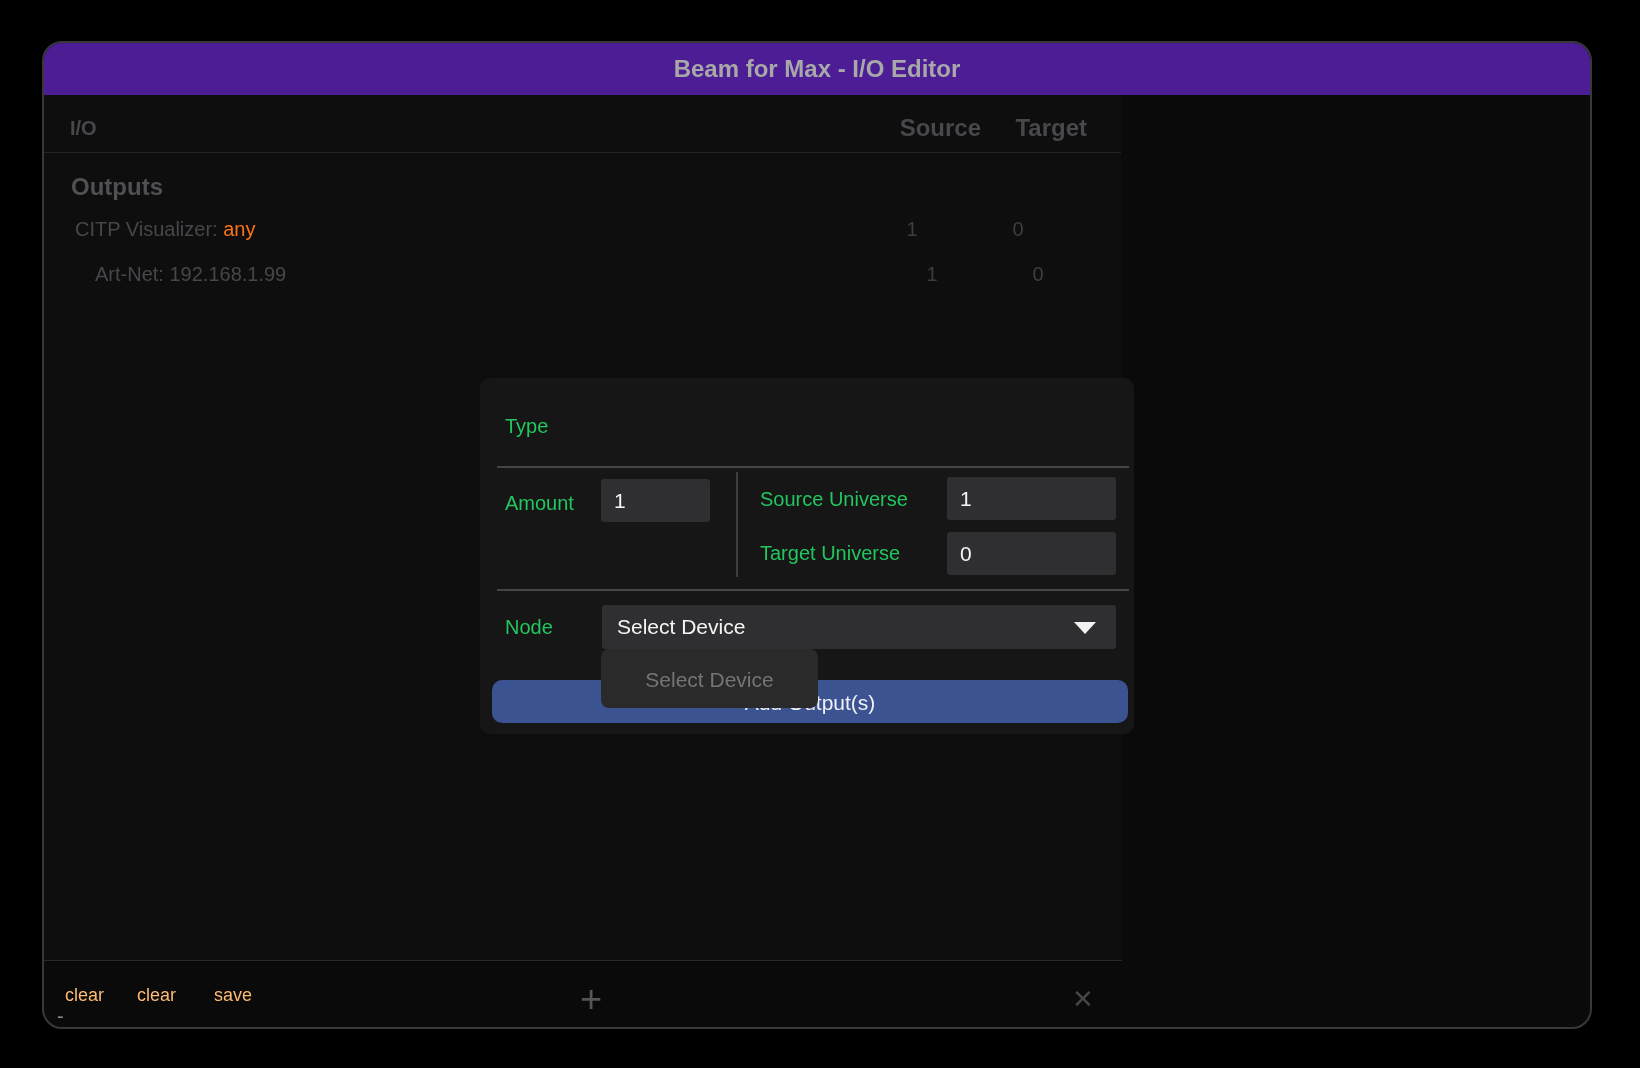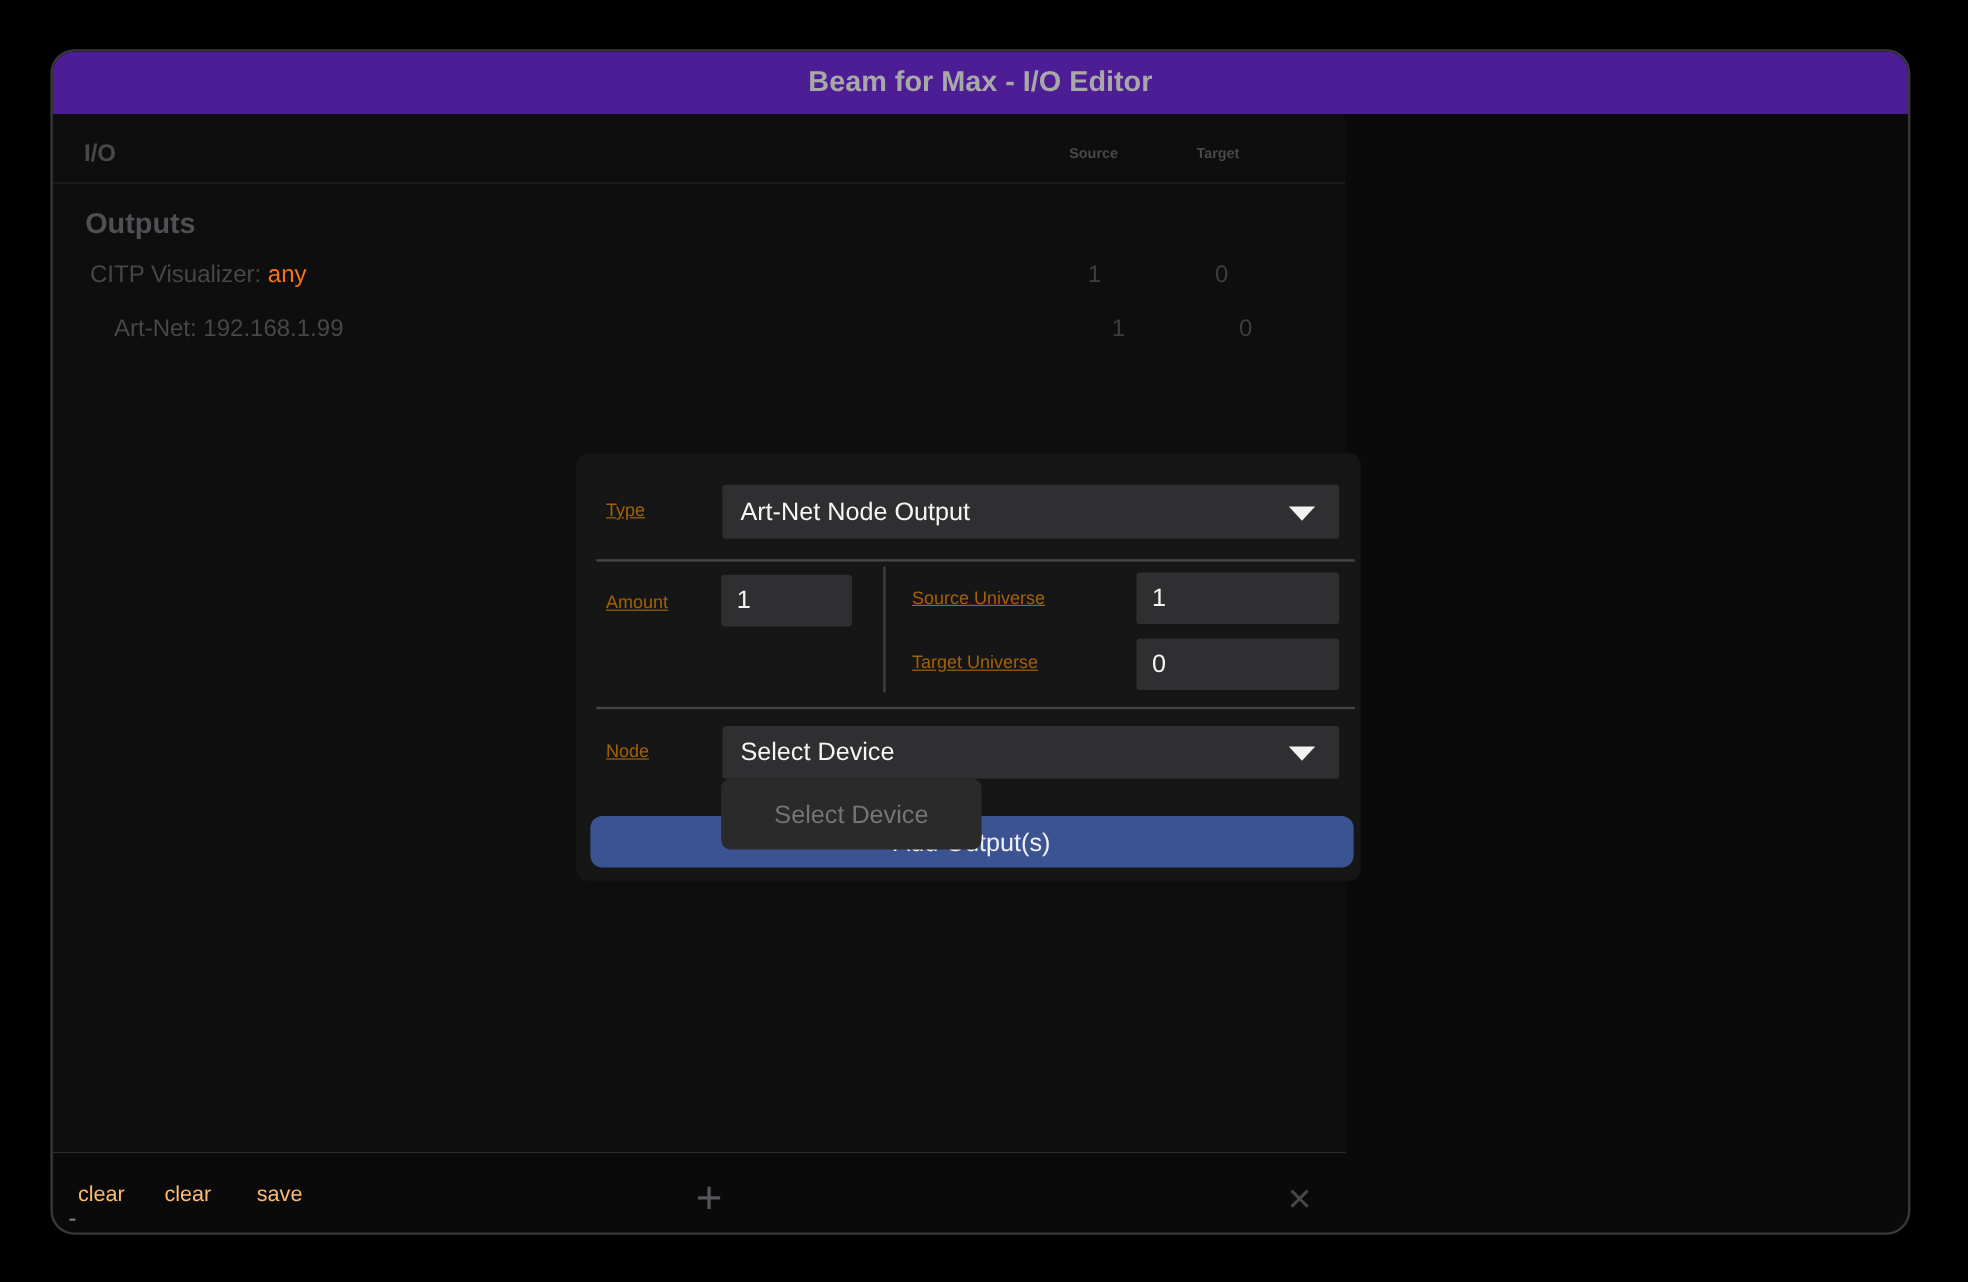--- a/index.html
+++ b/index.html
@@ -10,35 +10,35 @@
     background:#0a0a0a;border:2px solid #383838;border-radius:20px;overflow:hidden;}
 
   .titlebar{position:absolute;left:0;top:0;width:100%;height:52px;background:#4c1d95;
     text-align:center;line-height:52px;font-size:24px;font-weight:bold;color:#a8a8a8;}
 
   
   .table-panel{position:absolute;left:0;top:52px;width:1077px;height:865px;background:#0e0e0e;}
   .hdr-divider{position:absolute;left:0;top:57px;width:1077px;height:1px;background:#232327;}
   .hdr-io{position:absolute;left:26px;top:17px;height:32px;line-height:32px;
     font-size:20px;font-weight:bold;color:#48484c;}
-  .hdr-col{position:absolute;top:17px;height:32px;line-height:32px;width:90px;text-align:left;
-    font-size:12px;font-weight:bold;color:#48484c;}
+  .hdr-col{position:absolute;top:17px;height:32px;line-height:32px;width:90px;text-align:right;
+    font-size:24px;font-weight:bold;color:#48484c;}
   .hdr-source{left:847px;} .hdr-target{left:953px;}
   .sect-label{position:absolute;left:27px;top:76px;height:32px;line-height:32px;
     font-size:24px;font-weight:bold;color:#505054;}
   .io-row{position:absolute;left:0;width:1077px;height:32px;line-height:32px;font-size:20px;}
   .io-row .row-label{position:absolute;left:31px;color:#47474b;}
   .io-row .row-link{color:#f97316;margin-top:20px;}
   .io-row .cell{position:absolute;width:90px;text-align:center;color:#3e3e42;}
   .cell-source{left:823px;} .cell-target{left:929px;}
 
   
   .dialog{position:absolute;left:436px;top:335px;width:654px;height:356px;
     background:#161616;border-radius:10px;}
-  .dlg-label{position:absolute;height:32px;line-height:32px;font-size:15px;color:#a16207;text-decoration:underline;}
+  .dlg-label{position:absolute;height:32px;line-height:32px;font-size:20px;color:#22c55e;}
   .dlg-select{position:absolute;background:#2f2f31;border-radius:3px;cursor:default;}
   .dlg-select .sel-text{position:absolute;left:15px;top:0;height:100%;line-height:45px;
     font-size:21px;color:#f5f5f5;white-space:nowrap;}
   .caret{position:absolute;right:20px;top:50%;margin-top:-5px;width:0;height:0;
     border-left:11px solid transparent;border-right:11px solid transparent;
     border-top:12px solid #f2f2f2;}
   .dlg-input{position:absolute;box-sizing:border-box;background:#2f2f31;border:none;outline:none;
     border-radius:3px;color:#f5f5f5;font-size:21px;padding:0 0 0 13px;
     font-family:"Liberation Sans","DejaVu Sans",sans-serif;}
   .dlg-hr{position:absolute;left:17px;width:632px;height:2px;background:#454545;}
@@ -95,24 +95,20 @@
         <span>Art-Net: 192.168.1.99</span>
       </span>
       <span class="cell cell-source">1</span>
       <span class="cell cell-target">0</span>
     </div>
   </div>
 
   <div class="dialog">
 
     <div class="dlg-label" style="left:25px;top:32px;">Type</div>
-    <div class="dlg-select" style="left:122px;top:26px;width:514px;height:45px;">
-      <span class="sel-text">Art-Net Node Output</span>
-      <span class="caret"></span>
-    </div>
 
     <div class="dlg-hr" style="top:88px;"></div>
 
     <div class="dlg-label" style="left:25px;top:109px;">Amount</div>
     <input class="dlg-input" style="left: 121px; top: 101px; width: 109px; height: 43px;" value="1">
 
     <div class="dlg-vr"></div>
 
     <div class="dlg-label lbl-right" style="top:105px;">Source Universe</div>
     <input class="dlg-input" style="left: 467px; top: 99px; width: 169px; height: 43px;" value="1">

